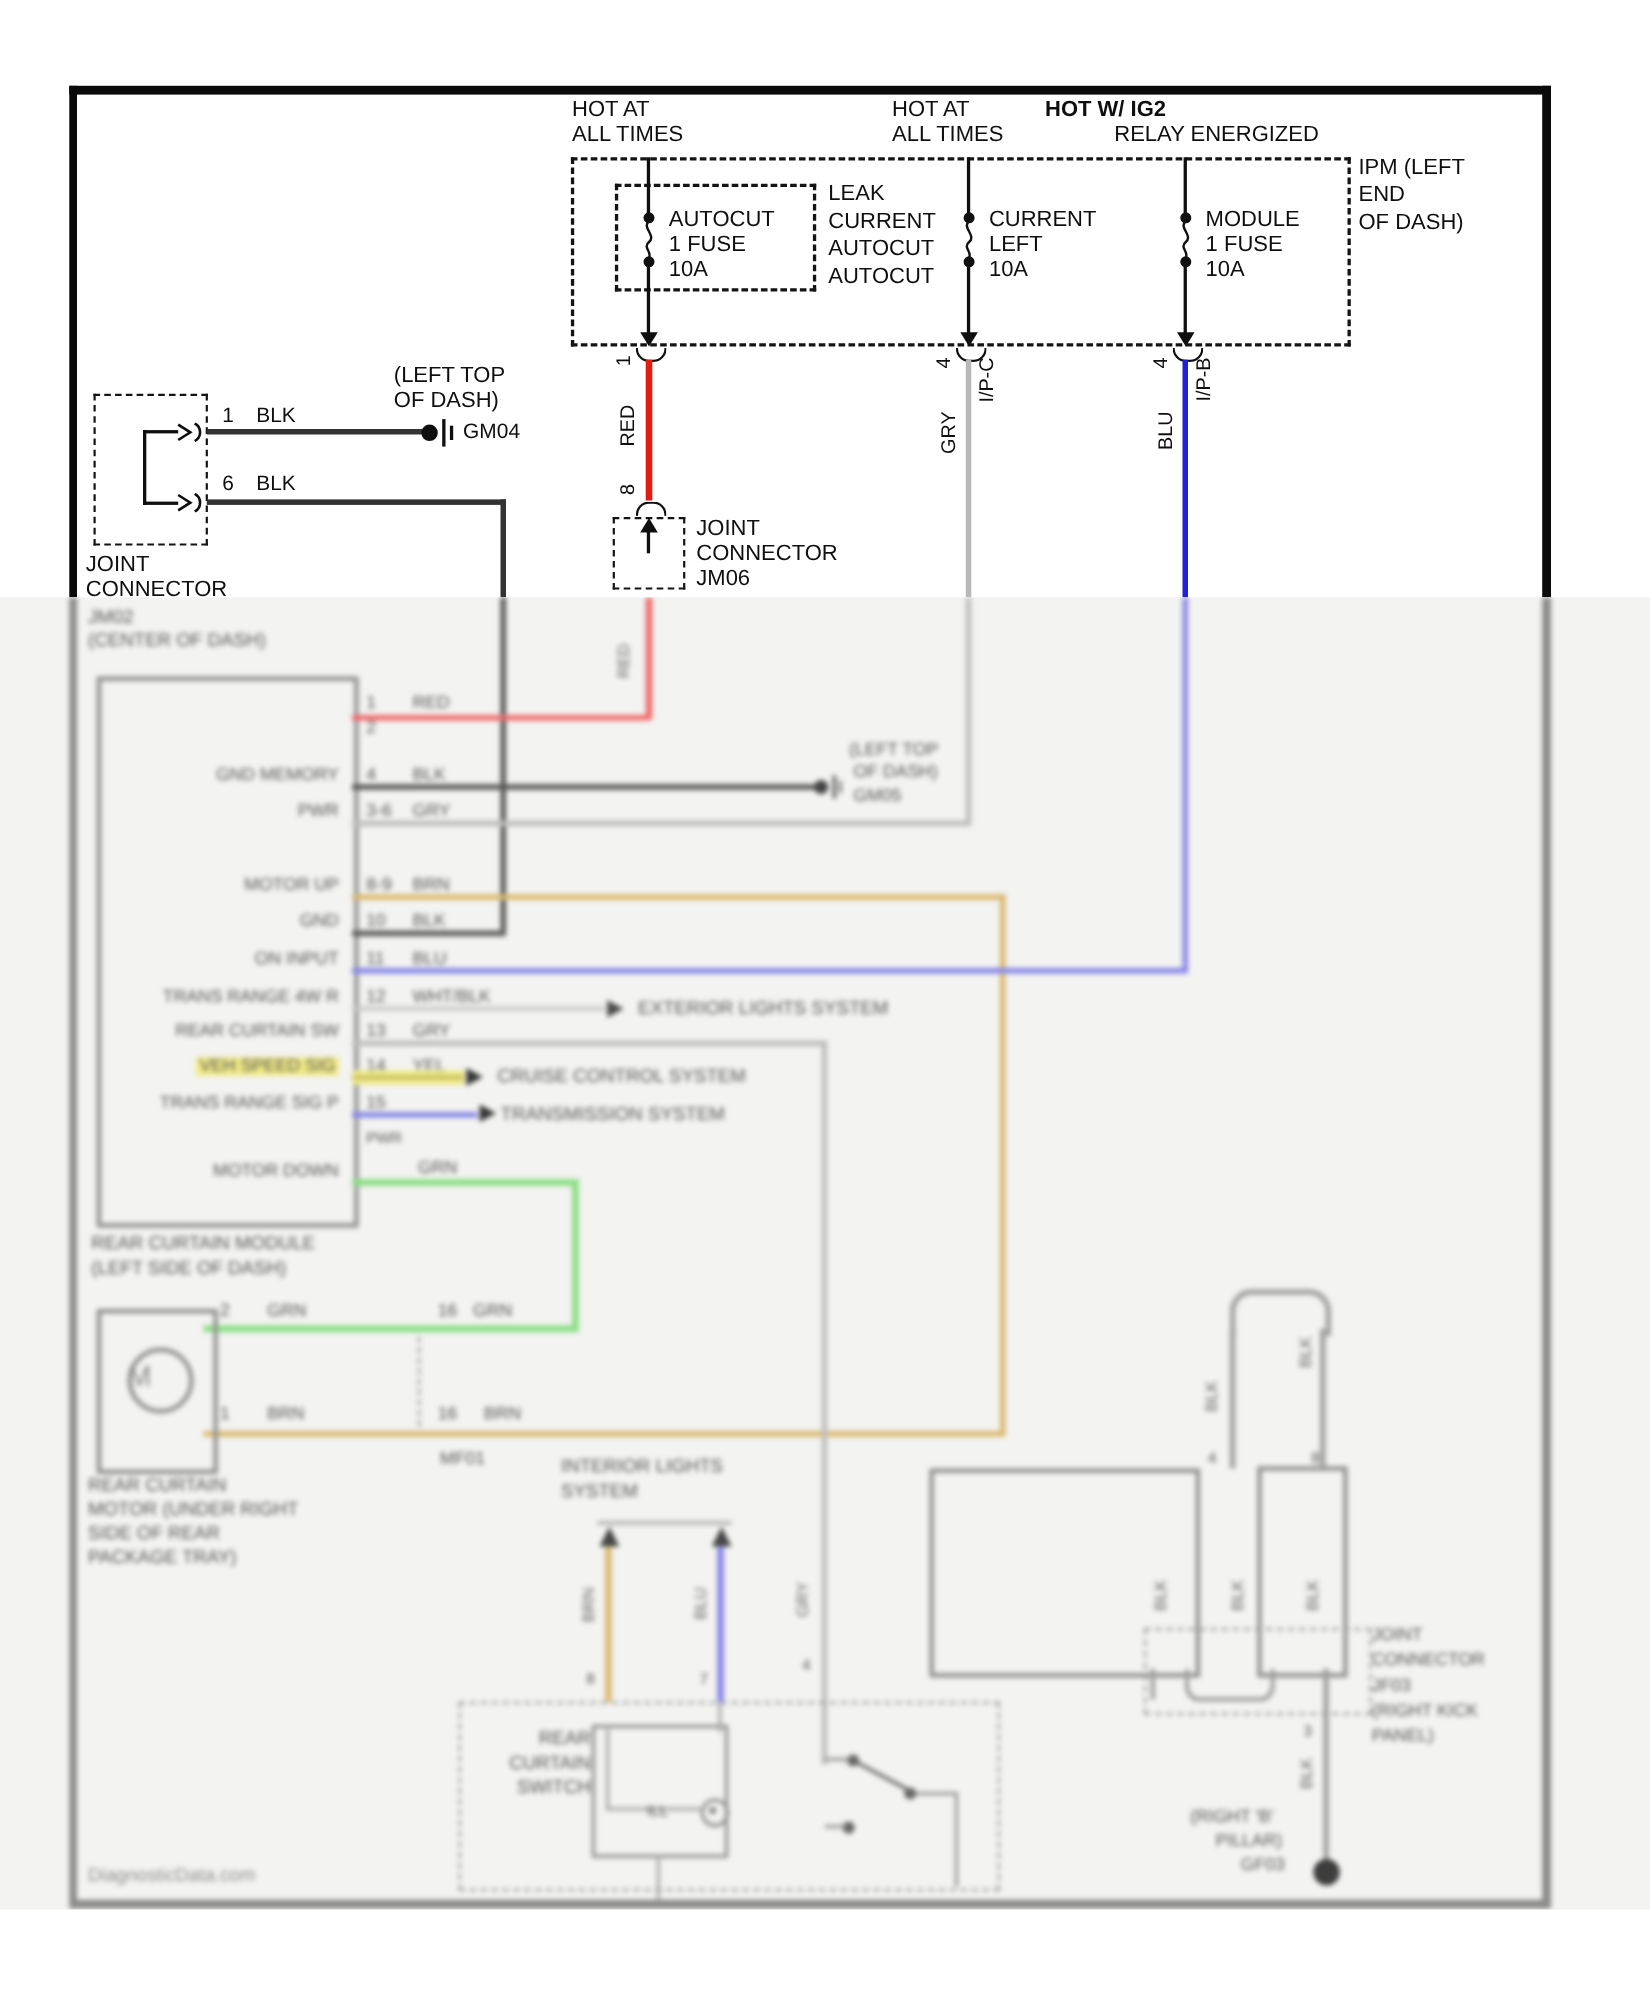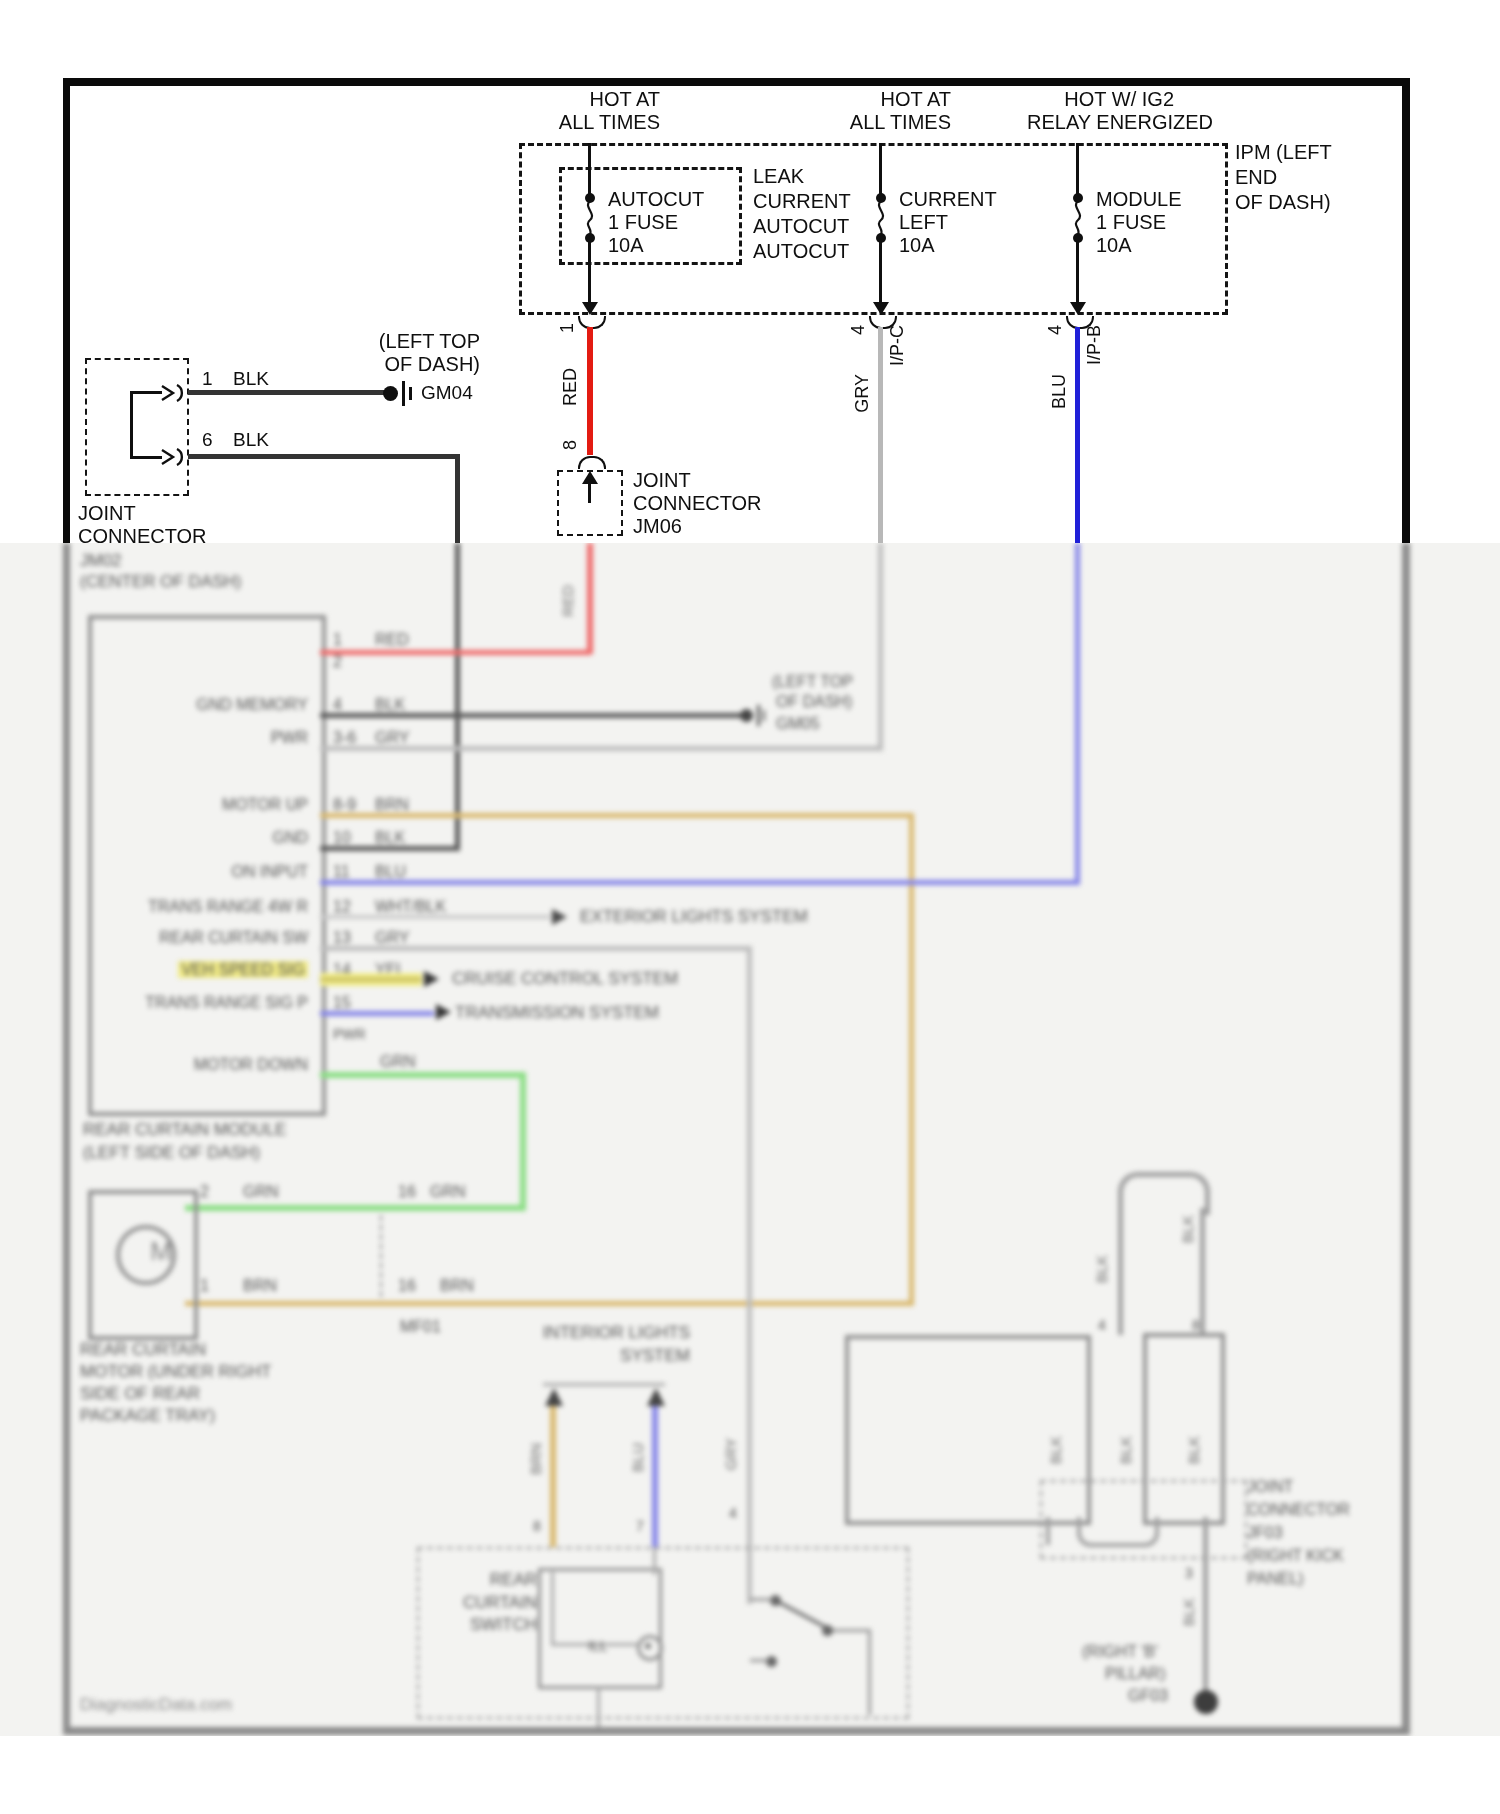--- a/index.html
+++ b/index.html
@@ -1,19 +1,19 @@
 <!DOCTYPE html>
 <html><head>
 <meta charset="utf-8">
 <style>
   html,body{margin:0;padding:0;background:#fff;}
   #page{position:relative;width:1500px;height:1814px;background:#fff;overflow:hidden;
         font-family:"Liberation Sans",sans-serif;}
   .t{position:absolute;white-space:nowrap;color:#0f0f0f;font-size:20px;line-height:1.15;}
-  .tc{text-align:right;}
+  .tc{text-align:left;}
   .tr{text-align:right;}
   .vt{position:absolute;writing-mode:vertical-rl;transform:rotate(180deg);
       font-size:18px;color:#0f0f0f;white-space:nowrap;line-height:1;}
   .w{position:absolute;}
   .dot{position:absolute;border-radius:50%;background:#0f0f0f;}
   .dash{position:absolute;border:3px dashed #141414;background:transparent;}
   .dashg{position:absolute;border:2px dashed #9a9a9a;background:transparent;}
   .boxg{position:absolute;border:4px solid #8f8f8f;background:transparent;}
   .arrD{position:absolute;width:0;height:0;border-left:8px solid transparent;border-right:8px solid transparent;border-top:13px solid #0f0f0f;}
   .arrU{position:absolute;width:0;height:0;border-left:8px solid transparent;border-right:8px solid transparent;border-bottom:13px solid #0f0f0f;}
@@ -36,21 +36,21 @@
 <div id="page">
 
   <div class="w" style="left:63px;top:78px;width:1347px;height:8px;background:#0a0a0a;"></div>
   <div class="w" style="left:63px;top:78px;width:7px;height:465px;background:#0a0a0a;"></div>
   <div class="w" style="left:1402px;top:78px;width:8px;height:465px;background:#0a0a0a;"></div>
 
   <div class="t tc" style="left:520px;top:88px;width:140px;">HOT AT</div>
   <div class="t tc" style="left:520px;top:111px;width:140px;">ALL TIMES</div>
   <div class="t tc" style="left:811px;top:88px;width:140px;">HOT AT</div>
   <div class="t tc" style="left:811px;top:111px;width:140px;">ALL TIMES</div>
-  <div class="t tc" style="left:974px;top:88px;width:200px;">HOT W/ IG2</div>
+  <div class="t tc" style="left:950px;top:88px;width:200px;font-weight:bold;">HOT W/ IG2</div>
   <div class="t tc" style="left:1013px;top:111px;width:200px;">RELAY ENERGIZED</div>
 
   <div class="dash" style="left:519px;top:143px;width:703px;height:166px;"></div>
   <div class="t" style="left:1235px;top:141px;">IPM (LEFT</div>
   <div class="t" style="left:1235px;top:166px;">END</div>
   <div class="t" style="left:1235px;top:191px;">OF DASH)</div>
 
   <div class="dash" style="left:559px;top:167px;width:177px;height:92px;"></div>
 
   <div class="w" style="left:588px;top:143px;width:3px;height:52px;background:#0f0f0f;"></div>

